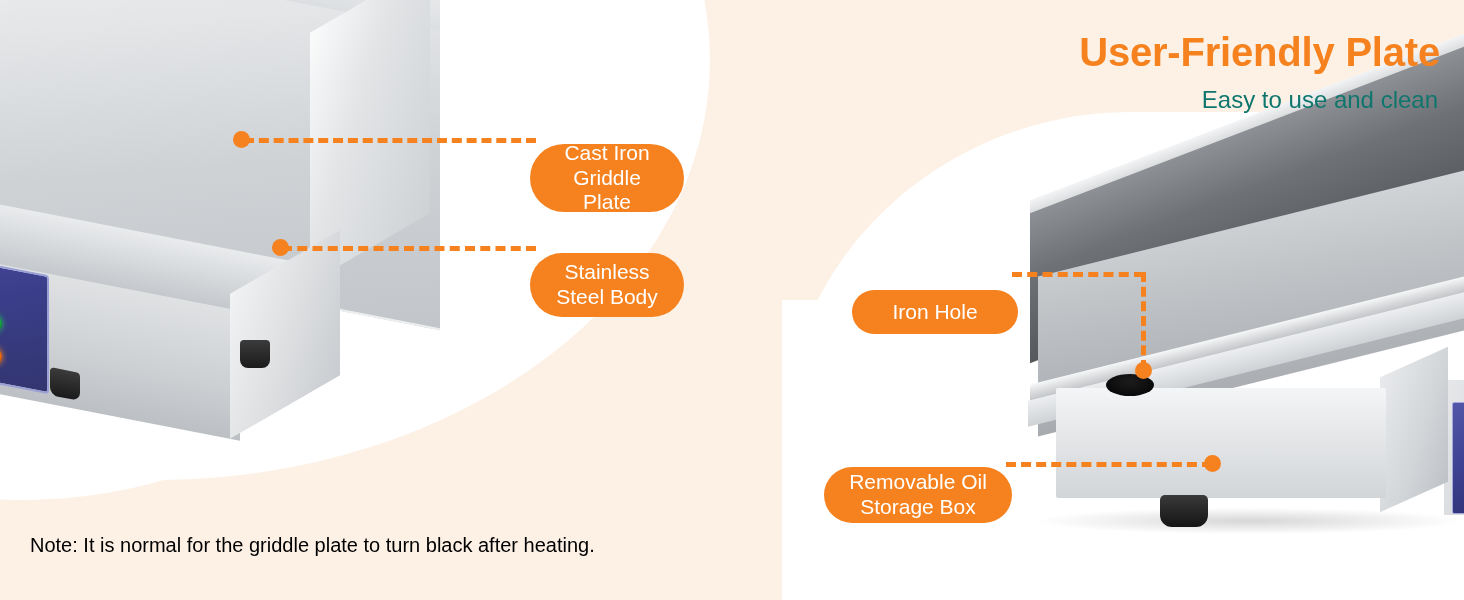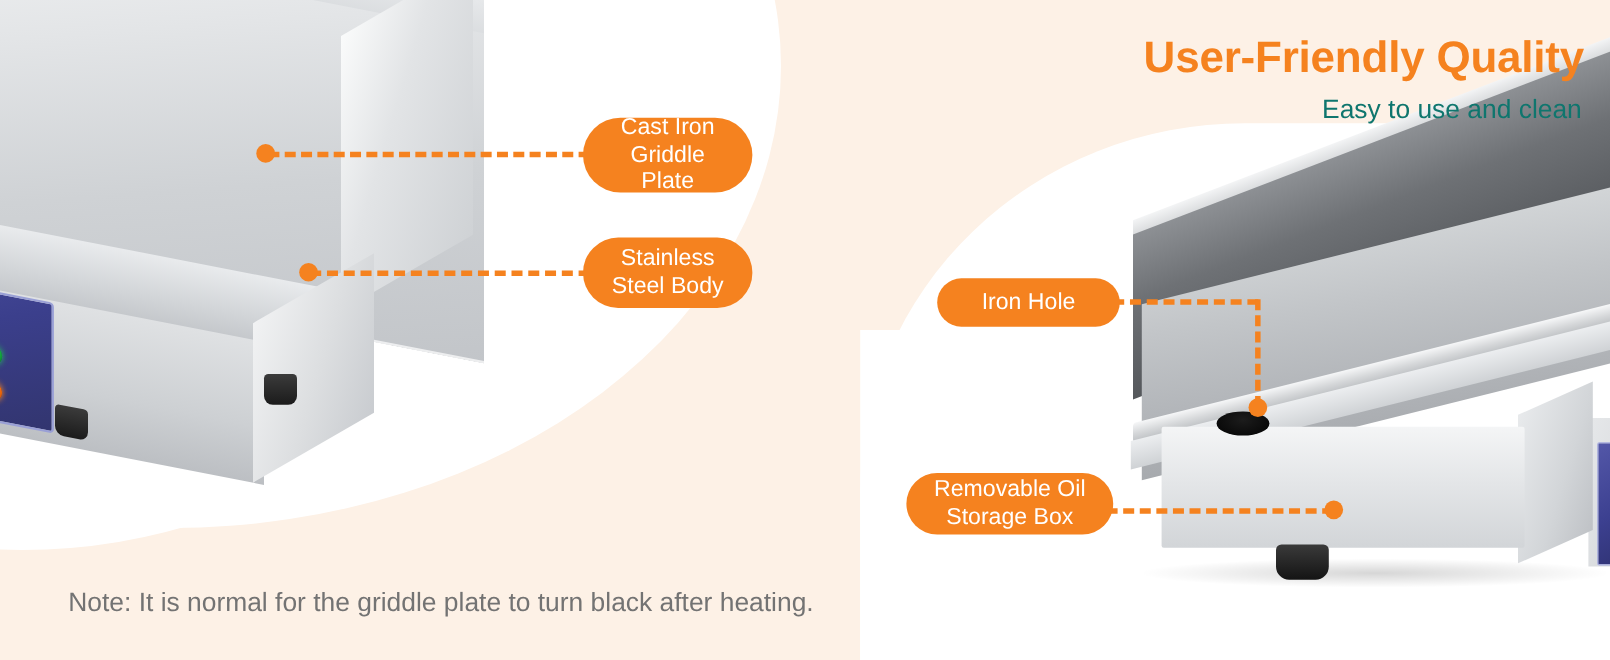--- a/index.html
+++ b/index.html
@@ -168,20 +168,21 @@
     color:#ffffff;
     border-radius:999px;
     display:flex;align-items:center;justify-content:center;
     text-align:center;line-height:1.18;
     font-size:21px;font-weight:normal;
     font-family:"Liberation Sans",sans-serif;
     padding:9px 20px;
     box-sizing:border-box;
     white-space:pre-line;
     z-index:40;
+    margin-top:37px;
   }
   #pill-cast-iron{left:530px;top:107px;width:154px;height:68px;}
   #pill-stainless{left:530px;top:216px;width:154px;height:64px;}
   #pill-drip{left:852px;top:253px;width:166px;height:44px;}
   #pill-oil{left:824px;top:430px;width:188px;height:56px;}
 
   
   .dash-h{
     position:absolute;height:0;border-top:5px dashed #f5821f;z-index:35;
   }
@@ -221,24 +222,23 @@
   }
   #title-left{
     position:absolute;left:30px;top:482px;
     color:#f5821f;font-size:40px;font-weight:bold;
     font-family:"Liberation Sans",sans-serif;
     letter-spacing:-0.2px;
     z-index:50;
   }
   #note-left{
     position:absolute;left:30px;top:534px;
-    color:#737373;font-size:24px;
+    color:#000000;font-size:20px;
     font-family:"Liberation Sans",sans-serif;
     z-index:50;
-    margin-left:32px;
   }
 </style>
 </head>
 <body>
 
 <div id="stage">
 
   <div class="blob" id="blob-left"></div>
   <div class="blob" id="blob-left-2"></div>
   <div class="blob" id="blob-right"></div>
@@ -290,18 +290,18 @@
   <div class="dot" id="dot4"></div>
 
   <div class="pill" id="pill-cast-iron">Cast Iron
 Griddle Plate</div>
   <div class="pill" id="pill-stainless">Stainless
 Steel Body</div>
   <div class="pill" id="pill-drip">Iron Hole</div>
   <div class="pill" id="pill-oil">Removable Oil
 Storage Box</div>
 
-  <div id="title-right">User-Friendly Quality</div>
+  <div id="title-right">User-Friendly Plate</div>
   <div id="sub-right">Easy to use and clean</div>
 
   <div id="note-left">Note: It is normal for the griddle plate to turn black after heating.</div>
 
 </div>
 
 </body></html>

